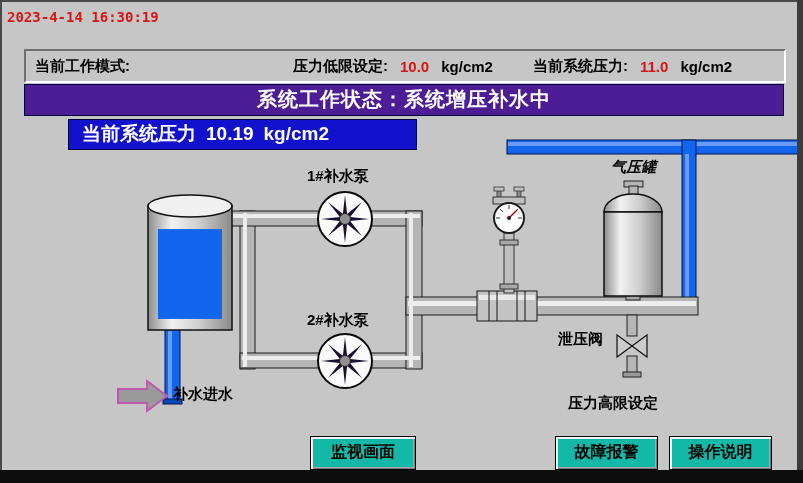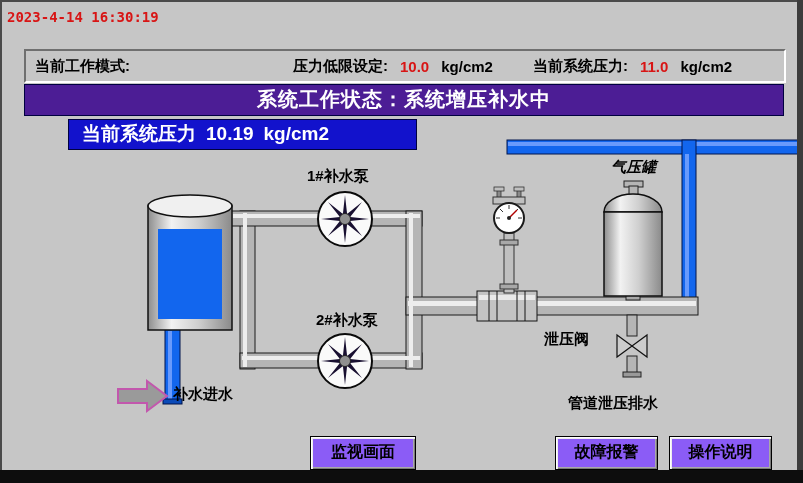--- a/index.html
+++ b/index.html
@@ -29,27 +29,27 @@
   .status-banner{position:absolute;left:24px;top:84px;width:758px;height:30px;background:#4c1d95;
     border:1px solid #000040;color:#fff;font-size:20px;font-weight:bold;text-align:center;
     line-height:28px;letter-spacing:1px;}
   .pressure-banner{position:absolute;left:20px;top:119px;width:334px;height:29px;background:#1212cc;
     border:1px solid #000040;color:#fff;font-size:19px;font-weight:bold;line-height:27px;
     padding-left:13px;display:flex;gap:10px;margin-left:48px;}
 
   .diagram-svg{position:absolute;left:0;top:0;pointer-events:none;}
   .dlabel{position:absolute;font-size:15px;font-weight:bold;color:#000;white-space:nowrap;}
   .lbl-pump1{left:307px;top:167px;}
-  .lbl-pump2{left:316px;top:311px;}
+  .lbl-pump2{left:307px;top:311px;}
   .lbl-airtank{left:611px;top:158px;font-style:italic;}
-  .lbl-relief{left:544px;top:330px;font-family:Liberation Mono, monospace;}
+  .lbl-relief{left:558px;top:330px;font-family:Liberation Mono, monospace;}
   .lbl-drain{left:568px;top:394px;}
   .lbl-inlet{left:173px;top:385px;}
 
-  .btn{position:absolute;top:436px;height:32px;background:#8b5cf6;border:1px solid #000;
+  .btn{position:absolute;top:436px;height:32px;background:#14b8a6;border:1px solid #000;
     box-shadow:inset 1px 1px 0 #fff,inset 2px 2px 0 #ededed,inset -1px -1px 0 #7a7a7a,inset -2px -2px 0 #a9a9a9;
     font-size:16px;font-weight:bold;color:#000;text-align:center;line-height:30px;cursor:pointer;}
   .btn.b0{left:310px;width:104px;}
   .btn.b1{left:427px;width:107px;}
   .btn.b2{left:555px;width:101px;}
   .btn.b3{left:669px;width:101px;}
   .btn.selected{border:2px solid #000;line-height:27px;outline:1px dashed #333;outline-offset:-6px;}
 </style>
 </head>
 <body>
@@ -178,21 +178,21 @@
   <div class="pressure-banner">
     <span>当前系统压力</span>
     <span>10.19</span>
     <span>kg/cm2</span>
   </div>
 
   <div class="dlabel lbl-pump1">1#补水泵</div>
   <div class="dlabel lbl-pump2">2#补水泵</div>
   <div class="dlabel lbl-airtank">气压罐</div>
   <div class="dlabel lbl-relief">泄压阀</div>
-  <div class="dlabel lbl-drain">管道泄压排水</div>
+  <div class="dlabel lbl-drain">压力高限设定</div>
   <div class="dlabel lbl-inlet">补水进水</div>
 
   <div class="btn b0">监视画面</div>
   <div class="btn b3">操作说明</div>
   <div class="btn b2">故障报警</div>
 
   <div class="edge top"></div>
   <div class="edge left"></div>
   <div class="edge right"></div>
   <div class="edge bottom"></div>

